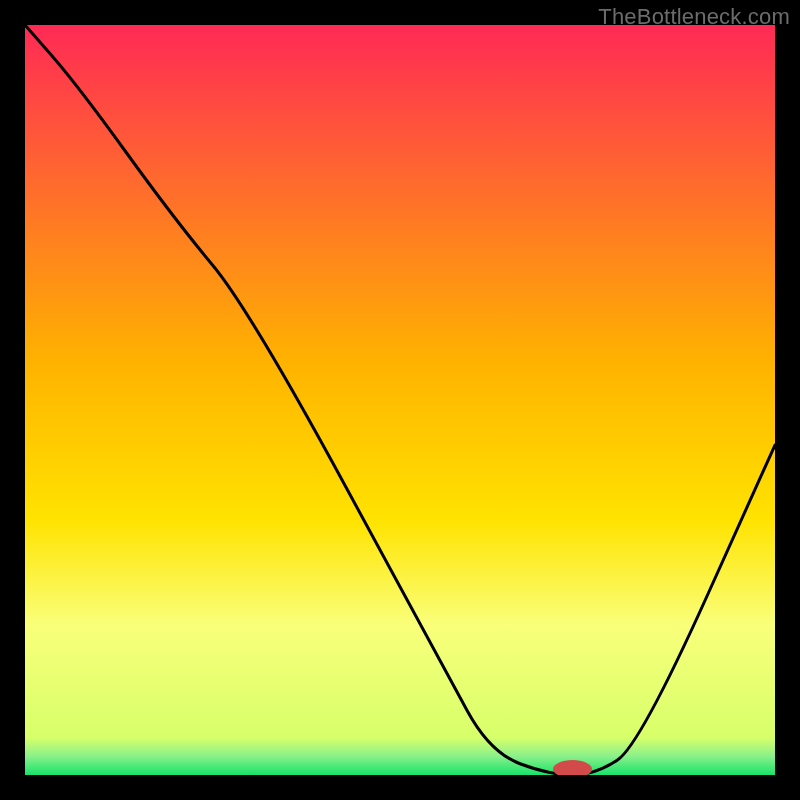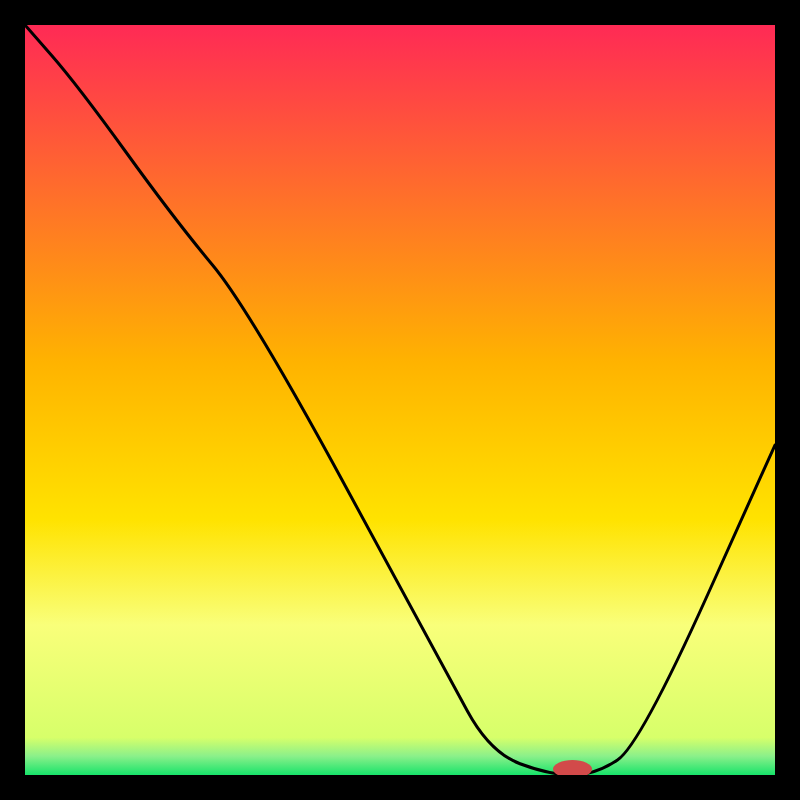--- a/index.html
+++ b/index.html
@@ -56,13 +56,14 @@
             <stop offset="97.5%" stop-color="#8af08a"></stop>
             <stop offset="100%" stop-color="#17e36a"></stop>
           </linearGradient>
       </defs>
       <rect id="bg-rect" x="0" y="0" width="750" height="750" fill="url(#bg-grad)"></rect>
       <path id="curve-path" fill="none" stroke="#000000" stroke-width="3" stroke-linejoin="round" stroke-linecap="round" d="M 0,0 Q 0,0 26.250000000000004,30 Q 52.50000000000001,60 101.25,127.5 Q 150,195 187.5,240 Q 225,285 322.5,465 Q 420.00000000000006,645 442.5,686.25 Q 465,727.5 495,738.75 Q 525,750 547.5,750 Q 570,750 592.5,735 Q 615,720 682.5,570 T 750,420"></path>
       <ellipse id="marker" fill="#d24a4a" cx="547.5" cy="744" rx="19.5" ry="9"></ellipse>
     </svg>
   </div>
 
+  <div class="watermark">TheBottleneck.com</div>
 </div>
 
 </body></html>

